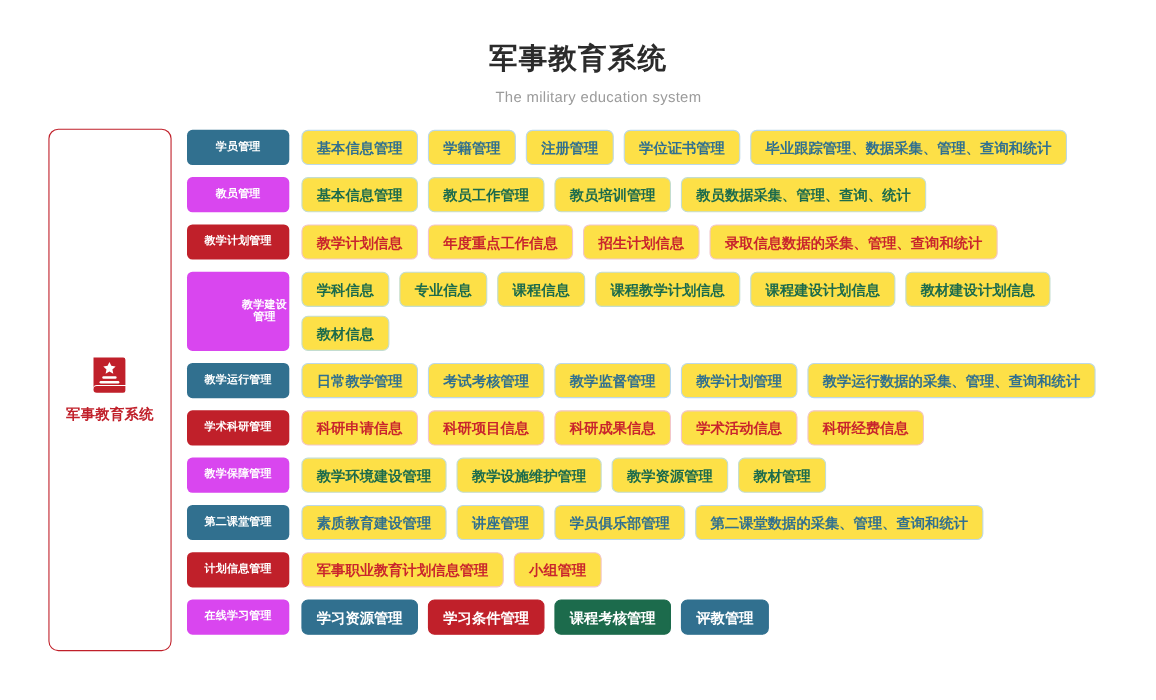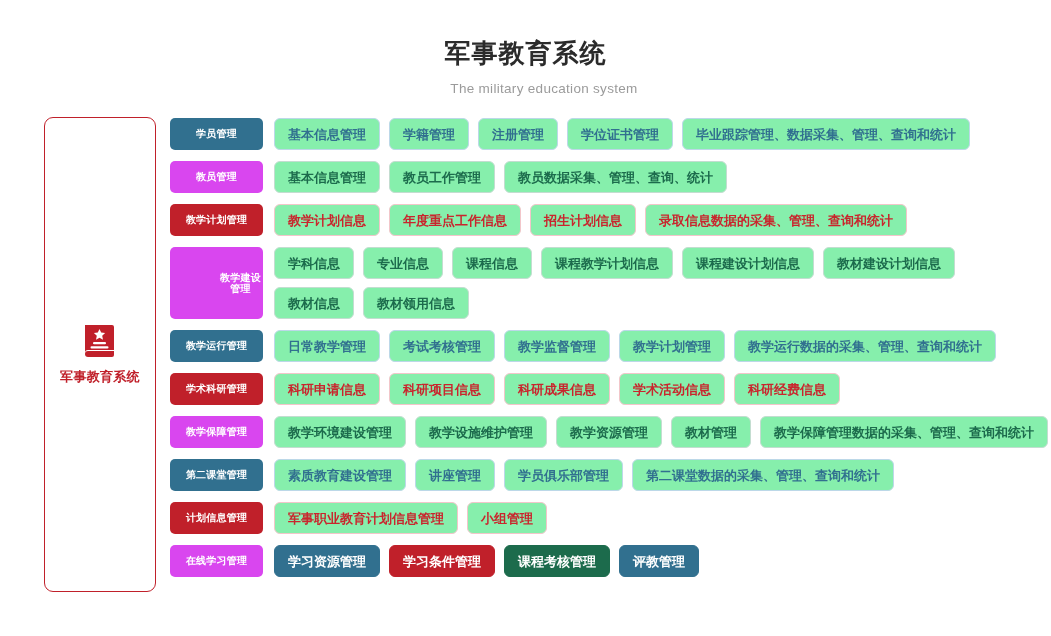--- a/index.html
+++ b/index.html
@@ -113,21 +113,21 @@
     display: flex;
     flex-wrap: wrap;
     align-content: flex-start;
     margin-left: 11px;
     gap: 8px 9px;
   }
   .item {
     height: 32px;
     padding: 0 13px;
     border-radius: 6px;
-    background: #86efac;
+    background: #fde047;
     font-size: 13px;
     font-weight: bold;
     display: inline-flex;
     align-items: center;
     justify-content: center;
     box-sizing: border-box;
     white-space: nowrap;
     border: 1.2px solid transparent;
     line-height: 1;
   }
@@ -176,20 +176,21 @@
           <div class="item blue">注册管理</div>
           <div class="item blue">学位证书管理</div>
           <div class="item blue">毕业跟踪管理、数据采集、管理、查询和统计</div>
         </div>
       </div>
       <div class="row">
         <div class="cat green">教员管理</div>
         <div class="items">
           <div class="item green">基本信息管理</div>
           <div class="item green">教员工作管理</div>
+          <div class="item green">教员培训管理</div>
           <div class="item green">教员数据采集、管理、查询、统计</div>
         </div>
       </div>
       <div class="row">
         <div class="cat red">教学计划管理</div>
         <div class="items">
           <div class="item red">教学计划信息</div>
           <div class="item red">年度重点工作信息</div>
           <div class="item red">招生计划信息</div>
           <div class="item red">录取信息数据的采集、管理、查询和统计</div>
@@ -198,21 +199,20 @@
       <div class="row tall">
         <div class="cat green">教学建设管理</div>
         <div class="items">
           <div class="item green">学科信息</div>
           <div class="item green">专业信息</div>
           <div class="item green">课程信息</div>
           <div class="item green">课程教学计划信息</div>
           <div class="item green">课程建设计划信息</div>
           <div class="item green">教材建设计划信息</div>
           <div class="item green">教材信息</div>
-          <div class="item green">教材领用信息</div>
         </div>
       </div>
       <div class="row">
         <div class="cat blue">教学运行管理</div>
         <div class="items">
           <div class="item blue">日常教学管理</div>
           <div class="item blue">考试考核管理</div>
           <div class="item blue">教学监督管理</div>
           <div class="item blue">教学计划管理</div>
           <div class="item blue">教学运行数据的采集、管理、查询和统计</div>
@@ -228,21 +228,20 @@
           <div class="item red">科研经费信息</div>
         </div>
       </div>
       <div class="row">
         <div class="cat green">教学保障管理</div>
         <div class="items">
           <div class="item green">教学环境建设管理</div>
           <div class="item green">教学设施维护管理</div>
           <div class="item green">教学资源管理</div>
           <div class="item green">教材管理</div>
-          <div class="item green">教学保障管理数据的采集、管理、查询和统计</div>
         </div>
       </div>
       <div class="row">
         <div class="cat blue">第二课堂管理</div>
         <div class="items">
           <div class="item blue">素质教育建设管理</div>
           <div class="item blue">讲座管理</div>
           <div class="item blue">学员俱乐部管理</div>
           <div class="item blue">第二课堂数据的采集、管理、查询和统计</div>
         </div>

